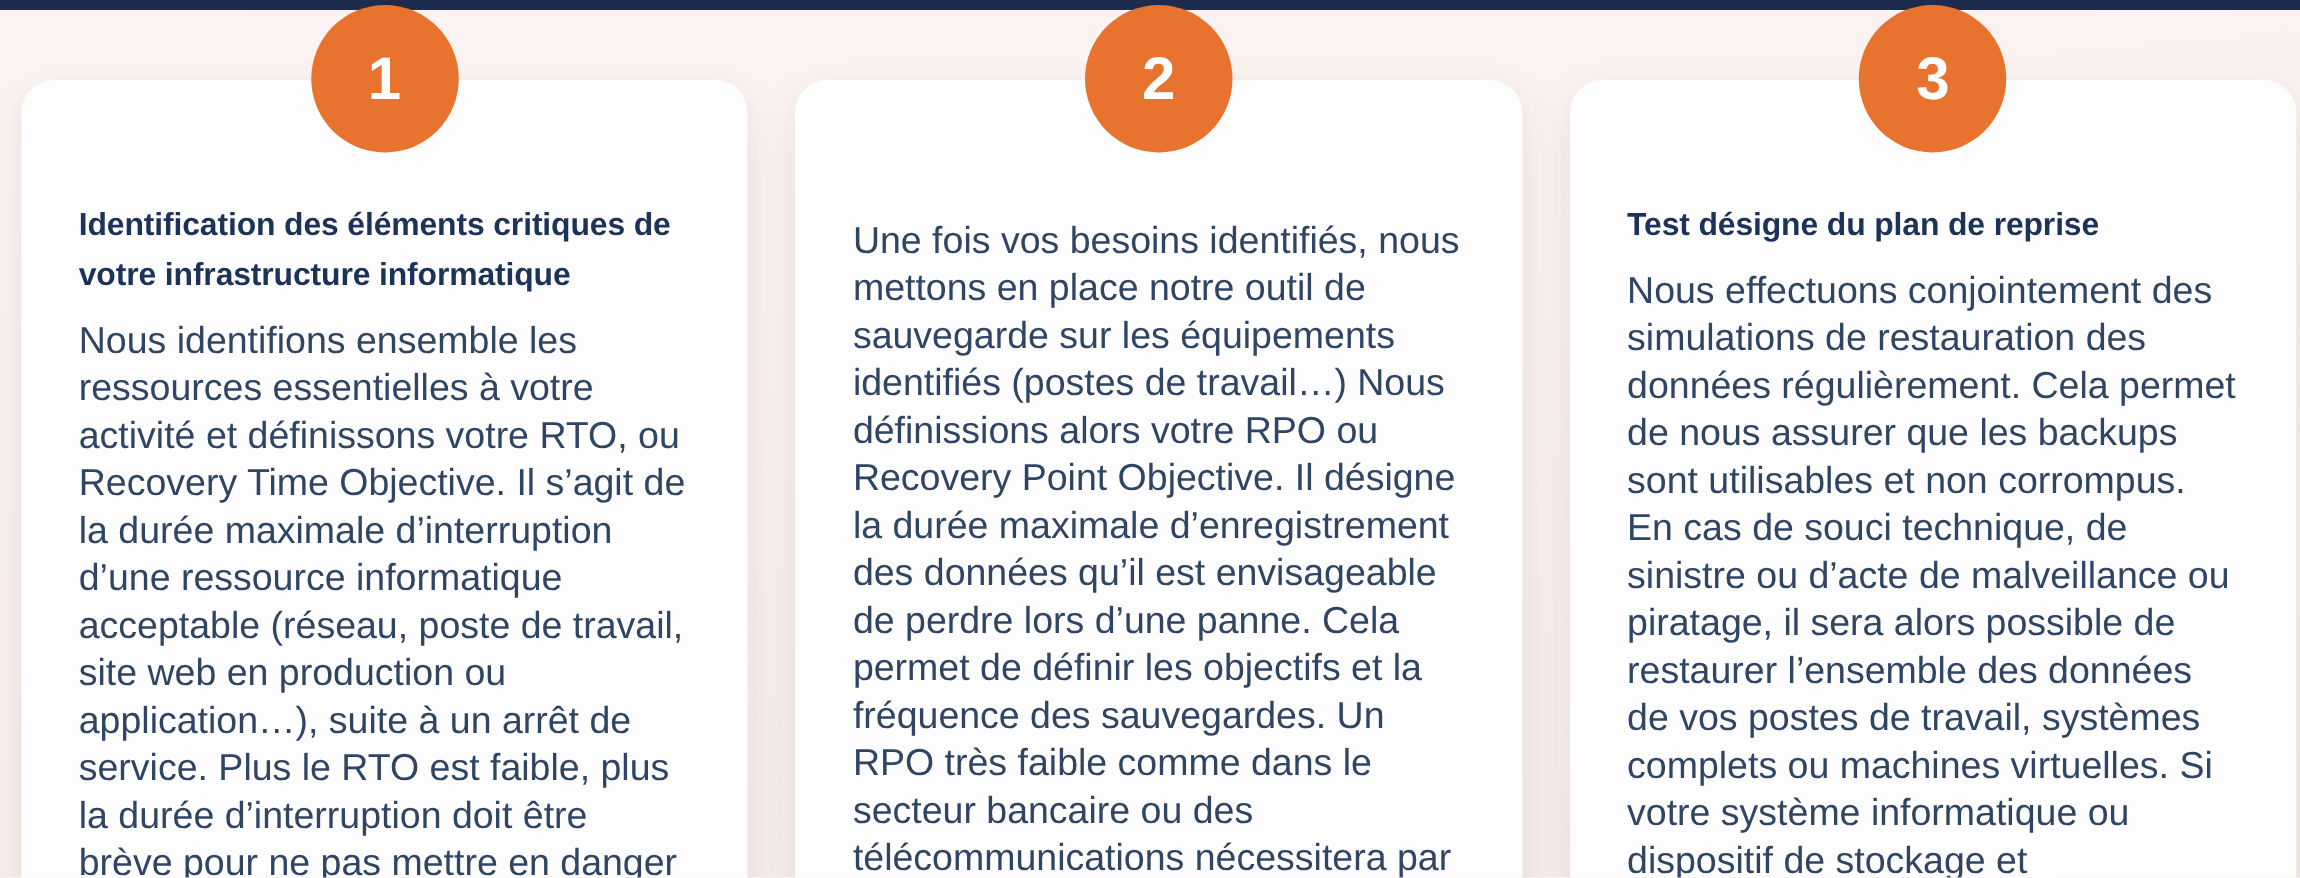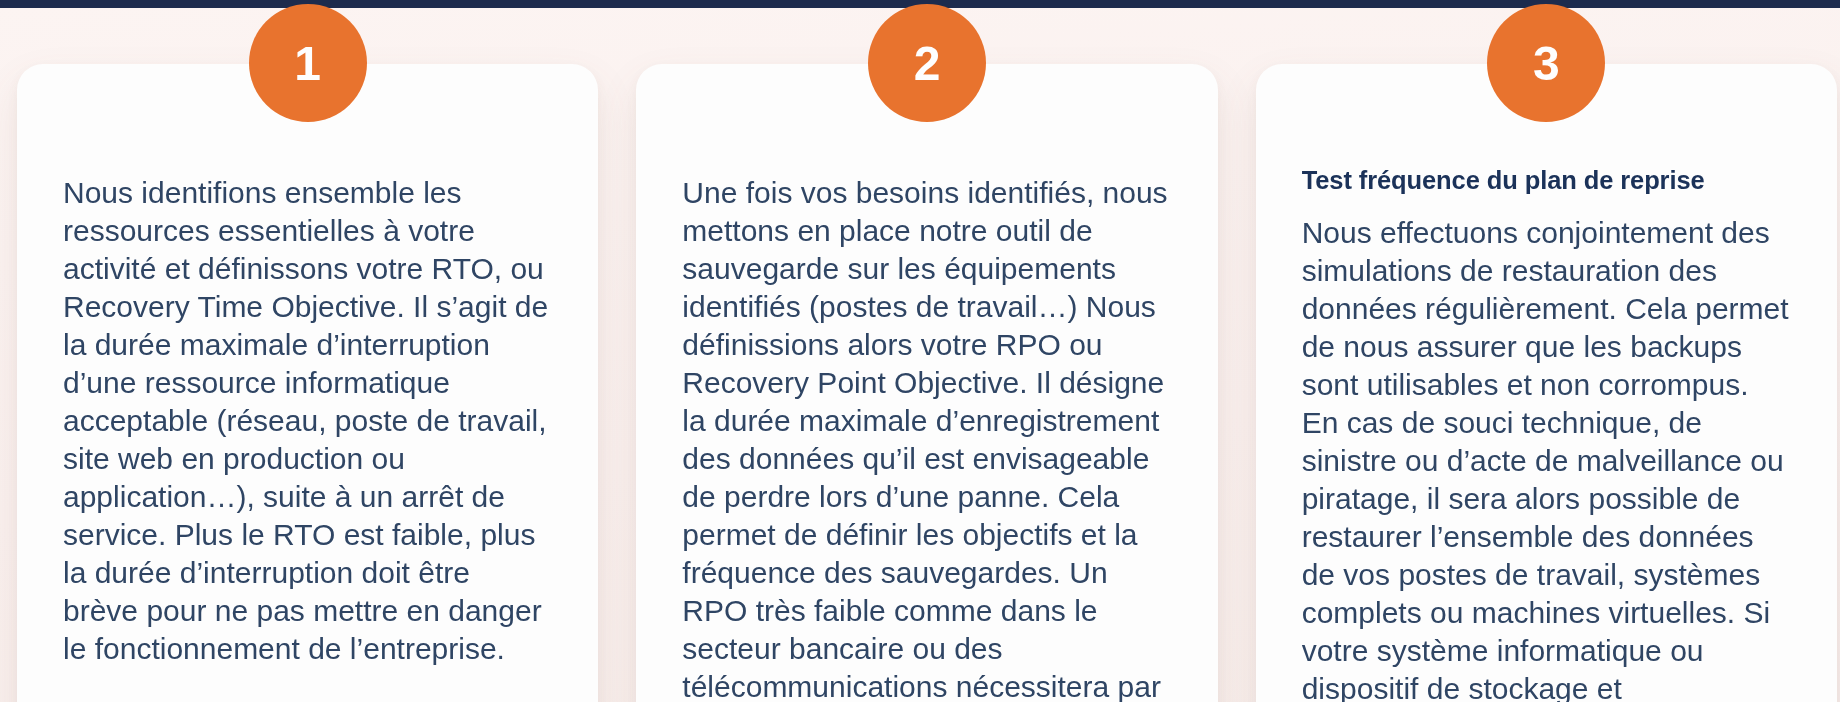--- a/index.html
+++ b/index.html
@@ -85,36 +85,37 @@
 
 <div class="topbar"></div>
 
 <div class="steps-row">
 
   <div class="step-col">
     <div class="step-circle">
       <span>1</span>
     </div>
     <div class="step-card">
+      <h3 class="step-title">Identification des éléments critiques de votre infrastructure informatique</h3>
       <p class="step-body">Nous identifions ensemble les ressources essentielles à votre activité et définissons votre RTO, ou Recovery Time Objective. Il s’agit de la durée maximale d’interruption d’une ressource informatique acceptable (réseau, poste de travail, site web en production ou application…), suite à un arrêt de service. Plus le RTO est faible, plus la durée d’interruption doit être brève pour ne pas mettre en danger le fonctionnement de l’entreprise.</p>
     </div>
   </div>
 
   <div class="step-col">
     <div class="step-circle">
       <span>2</span>
     </div>
     <div class="step-card">
       <p class="step-body">Une fois vos besoins identifiés, nous mettons en place notre outil de sauvegarde sur les équipements identifiés (postes de travail…) Nous définissions alors votre RPO ou Recovery Point Objective. Il désigne la durée maximale d’enregistrement des données qu’il est envisageable de perdre lors d’une panne. Cela permet de définir les objectifs et la fréquence des sauvegardes. Un RPO très faible comme dans le secteur bancaire ou des télécommunications nécessitera par exemple plusieurs sauvegardes quotidiennes.</p>
     </div>
   </div>
 
   <div class="step-col">
     <div class="step-circle">
       <span>3</span>
     </div>
     <div class="step-card">
-      <h3 class="step-title">Test fréquence du plan de reprise</h3>
+      <h3 class="step-title">Test désigne du plan de reprise</h3>
       <p class="step-body">Nous effectuons conjointement des simulations de restauration des données régulièrement. Cela permet de nous assurer que les backups sont utilisables et non corrompus. En cas de souci technique, de sinistre ou d’acte de malveillance ou piratage, il sera alors possible de restaurer l’ensemble des données de vos postes de travail, systèmes complets ou machines virtuelles. Si votre système informatique ou dispositif de stockage et d’hébergement est hors d’usage, un déploiement sur un site de secours sera réalisé, afin de reprendre votre activité au plus vite</p>
     </div>
   </div>
 
 </div>
 
 </body></html>

